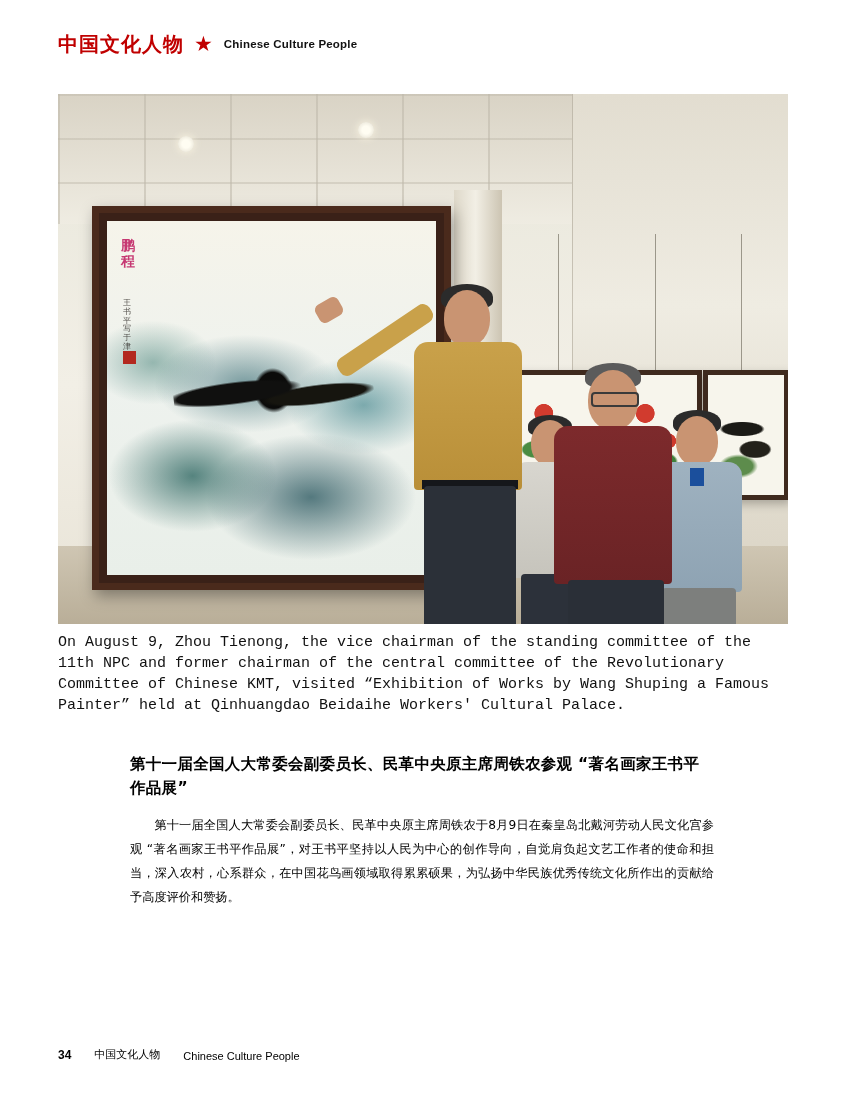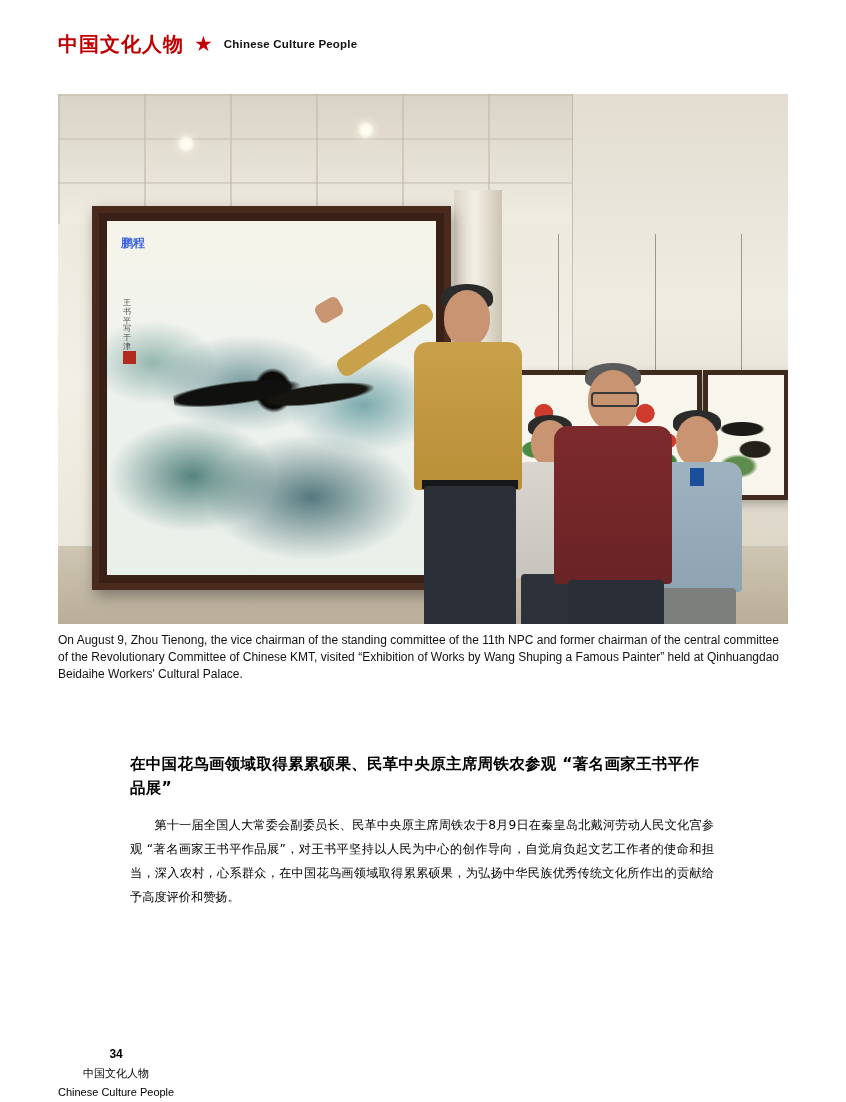--- a/index.html
+++ b/index.html
@@ -139,23 +139,23 @@
       radial-gradient(ellipse 95px 16px at 30% 50%, #10100f 60%, rgba(16,16,15,0) 72%),
       radial-gradient(ellipse 80px 14px at 72% 62%, #16150f 60%, rgba(22,21,15,0) 72%),
       radial-gradient(ellipse 26px 30px at 50% 52%, #0b0b0a 60%, rgba(11,11,10,0) 75%);
     transform: rotate(-7deg);
   }
   .ink-title {
     position: absolute;
     left: 14px;
     top: 16px;
     width: 26px;
-    color: #1d4ed8;
+    color: #be185d;
     font-family: "DejaVu Sans", sans-serif;
-    font-size: 12px;
+    font-size: 14px;
     line-height: 1.15;
     font-weight: bold;
     opacity: 0.85;
   }
   .ink-seal {
     position: absolute;
     left: 16px;
     top: 130px;
     width: 13px;
     height: 13px;
@@ -266,22 +266,22 @@
     width: 730px;
   }
   .caption-cn {
     font-family: "DejaVu Sans", "Liberation Sans", sans-serif;
     font-size: 9.5px;
     font-weight: bold;
     color: #111;
     line-height: 1.35;
   }
   .caption-en {
-    font-family: Liberation Sans, sans-serif;
-    font-size: 12px;
+    font-family: Liberation Mono, monospace;
+    font-size: 15px;
     color: #111;
     line-height: 1.4;
     margin-top: 2px;
   }
 
   
   .article {
     position: absolute;
     left: 130px;
     top: 742px;
@@ -305,23 +305,22 @@
     margin-top: 14px;
   }
   .body-p.second { margin-top: 4px; }
 
   
   .footer {
     position: absolute;
     left: 58px;
     top: 1047px;
     display: flex;
-    align-items: center;
-    gap: 5px;
-    flex-direction: column;
+    align-items: flex-end;
+    gap: 23px;
   }
   .folio {
     font-family: "Liberation Sans", sans-serif;
     font-size: 12px;
     font-weight: bold;
     color: #000;
   }
   .footer-cn {
     font-family: "DejaVu Sans", "Liberation Sans", sans-serif;
     font-size: 11px;
@@ -412,21 +411,21 @@
     </div>
 
   </div>
 </div>
 
 <div class="caption">
   <div class="caption-en">On August 9, Zhou Tienong, the vice chairman of the standing committee of the 11th NPC and former chairman of the central committee of the Revolutionary Committee of Chinese KMT, visited “Exhibition of Works by Wang Shuping a Famous Painter” held at Qinhuangdao Beidaihe Workers' Cultural Palace.</div>
 </div>
 
 <div class="article">
-  <h1 class="headline">在中国花鸟画领域取得累累硕果、民革中央原主席周铁农参观 “著名画家王书平作品展”</h1>
+  <h1 class="headline">第十一届全国人大常委会副委员长、民革中央原主席周铁农参观 “著名画家王书平作品展”</h1>
   <p class="body-p">第十一届全国人大常委会副委员长、民革中央原主席周铁农于8月9日在秦皇岛北戴河劳动人民文化宫参观 “著名画家王书平作品展”，对王书平坚持以人民为中心的创作导向，自觉肩负起文艺工作者的使命和担当，深入农村，心系群众，在中国花鸟画领域取得累累硕果，为弘扬中华民族优秀传统文化所作出的贡献给予高度评价和赞扬。</p>
 </div>
 
 <div class="footer">
   <span class="folio">34</span>
   <span class="footer-cn">中国文化人物</span>
   <span class="footer-en">Chinese Culture People</span>
 </div>
 
 </body></html>

